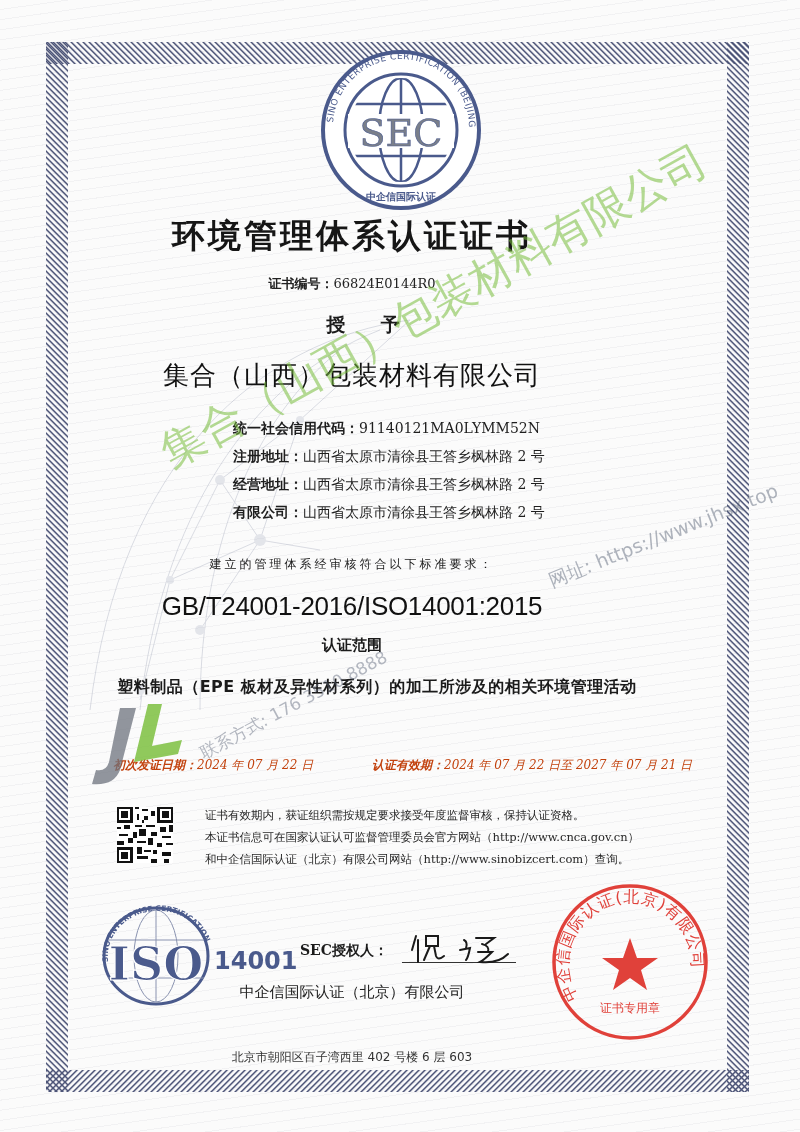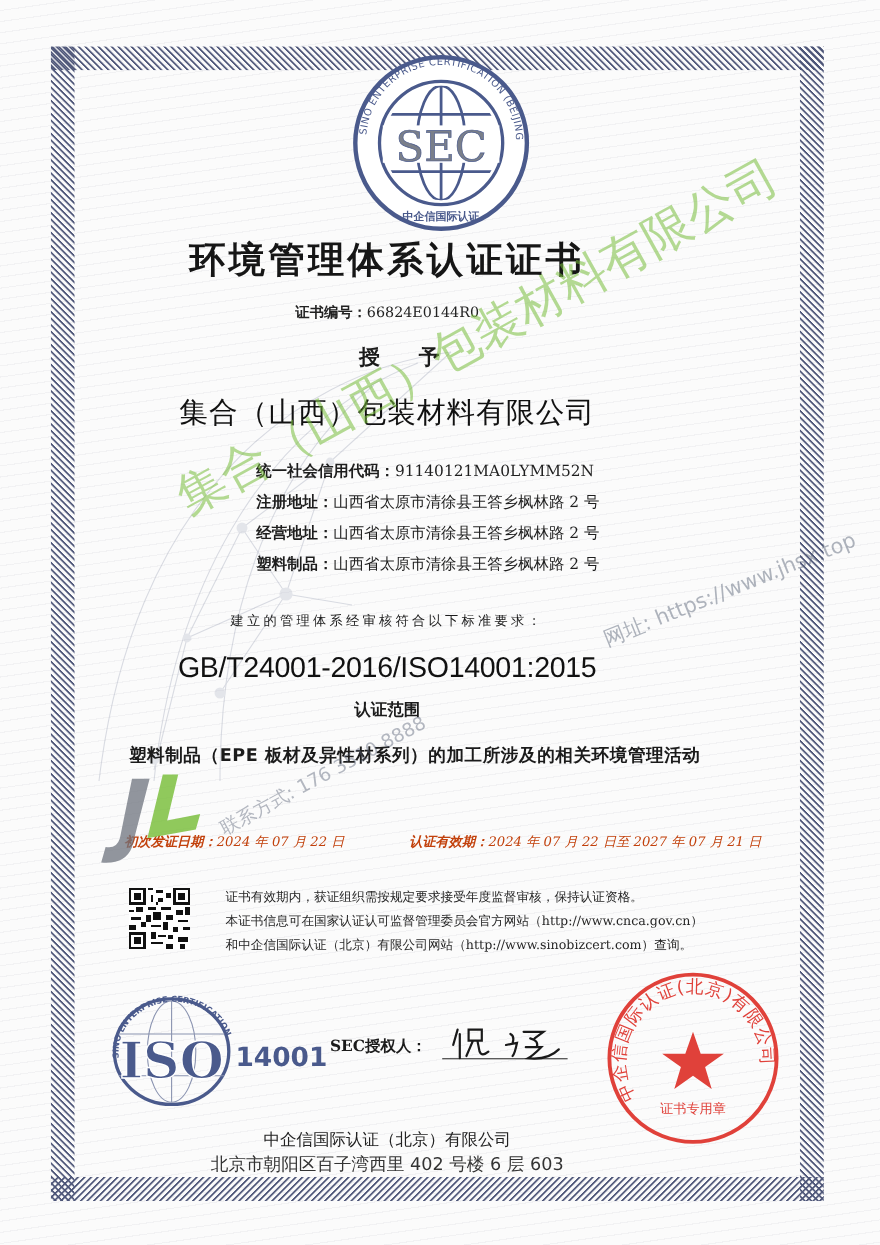--- a/index.html
+++ b/index.html
@@ -41,22 +41,22 @@
   .dates { top:757px; font-size:12px; color:#c2410c; white-space:nowrap;font-style:italic; }
   .notes { left:205px; font-size:11.5px; color:#262626; white-space:nowrap; font-family:"DejaVu Serif", serif; }
 
   .qr { left:117px; top:807px; width:56px; height:56px; }
   .iso-logo { left:90px; top:900px; }
   .sig-label { left:300px; top:942px; font-size:14px; font-weight:bold; }
   .sig-line { left:402px; top:962px; width:114px; border-bottom:1px solid #333; height:0; }
   .sig { left:408px; top:930px; }
   .seal { left:548px; top:880px; }
 
-  .issuer { top:1027px; font-family:"DejaVu Sans", sans-serif; font-size:15px; color:#222; }
-  .issuer-addr { top:1049px; font-family:"DejaVu Sans", sans-serif; font-size:16px; color:#333; }
+  .issuer { top:983px; font-family:"DejaVu Sans", sans-serif; font-size:15px; color:#222; }
+  .issuer-addr { top:1049px; font-family:"DejaVu Sans", sans-serif; font-size:12px; color:#333; }
 
   .watermark { position:absolute; pointer-events:none; }
   .wm-company { left:150px; top:430px; transform:rotate(-29deg); transform-origin:left top;
     font-family:"DejaVu Sans", sans-serif; font-size:44px; color:rgba(120,190,60,0.55); white-space:nowrap; }
   .wm-url { left:545px; top:570px; transform:rotate(-22deg); transform-origin:left top;
     font-family:"DejaVu Sans", sans-serif; font-size:19px; color:rgba(80,90,110,0.45); white-space:nowrap; }
   .wm-contact { left:196px; top:744px; transform:rotate(-28deg); transform-origin:left top;
     font-family:"DejaVu Sans", sans-serif; font-size:17px; color:rgba(90,100,120,0.45); white-space:nowrap; }
   .wm-logo { left:82px; top:700px; }
 </style>
@@ -157,21 +157,21 @@
 <div class="abs info" style="top:420px">
   <span class="lbl">统一社会信用代码：</span><span>91140121MA0LYMM52N</span>
 </div>
 <div class="abs info" style="top:448px">
   <span class="lbl">注册地址：</span><span>山西省太原市清徐县王答乡枫林路 2 号</span>
 </div>
 <div class="abs info" style="top:476px">
   <span class="lbl">经营地址：</span><span>山西省太原市清徐县王答乡枫林路 2 号</span>
 </div>
 <div class="abs info" style="top:504px">
-  <span class="lbl">塑料制品：</span><span>山西省太原市清徐县王答乡枫林路 2 号</span>
+  <span class="lbl">有限公司：</span><span>山西省太原市清徐县王答乡枫林路 2 号</span>
 </div>
 
 <div class="abs center-text std-intro">建立的管理体系经审核符合以下标准要求：</div>
 <div class="abs center-text std">GB/T24001-2016/ISO14001:2015</div>
 <div class="abs center-text scope-h">认证范围</div>
 <div class="abs center-text scope">塑料制品（EPE 板材及异性材系列）的加工所涉及的相关环境管理活动</div>
 
 <div class="abs dates" style="left:113px">
   <span style="font-weight:bold">初次发证日期：</span><span>2024 年 07 月 22 日</span>
 </div>

